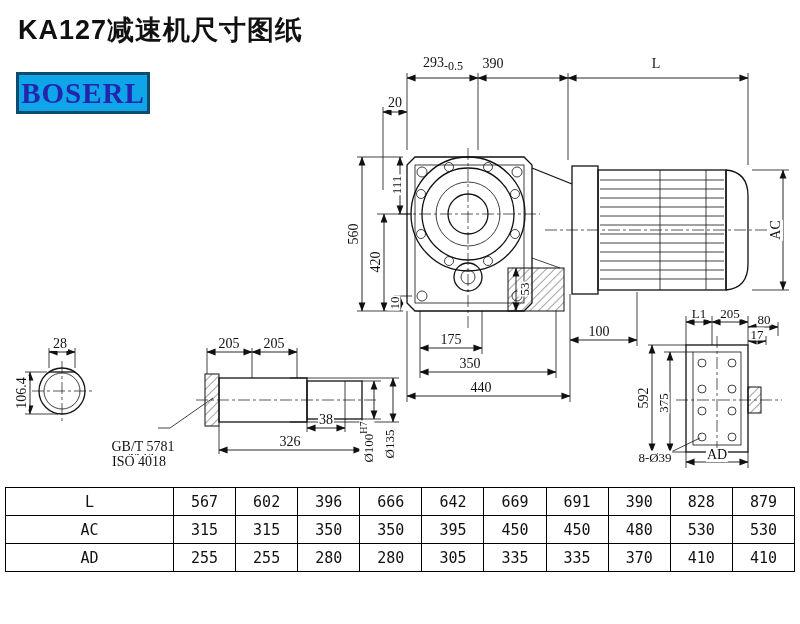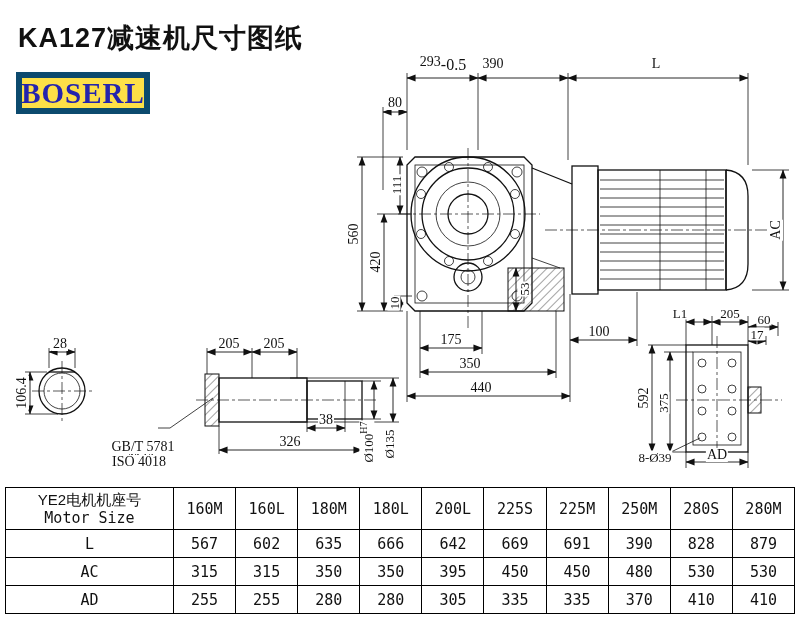--- a/index.html
+++ b/index.html
@@ -1,27 +1,27 @@
 <!DOCTYPE html>
 <html><head>
 <meta charset="utf-8">
 <style>
   *{margin:0;padding:0;box-sizing:border-box}
   html,body{width:800px;height:624px}
   body{position:relative;background:#fff;font-family:"Liberation Sans",sans-serif;color:#111;overflow:hidden}
-  #title{position:absolute;left:18px;top:20px;font-size:27px;font-weight:bold;letter-spacing:1px}
-  #logo{position:absolute;left:16px;top:72px;width:134px;height:42px;border:6px solid #0c4a6e;
-        display:flex;align-items:center;justify-content:center;background:#fde047;
+  #title{position:absolute;left:18px;top:12px;font-size:27px;font-weight:bold;letter-spacing:1px}
+  #logo{position:absolute;left:16px;top:72px;width:134px;height:42px;border:3px solid #0c4a6e;
+        display:flex;align-items:center;justify-content:center;background:#0ea5e9;
         font-family:"Liberation Serif",serif;font-weight:bold;font-size:29px;color:#2424ad;letter-spacing:1px}
   svg#draw{position:absolute;left:0;top:0}
   .lbl{position:absolute;transform:translate(-50%,-50%);font-family:"Liberation Serif",serif;
        font-size:14px;line-height:1;white-space:nowrap;background:#fff;padding:0 1px;z-index:2}
   .lbl.v{transform:translate(-50%,-50%) rotate(-90deg)}
   .lbl.sm{font-size:13px}
-  .lbl sub{font-size:16px}
+  .lbl sub{font-size:12px}
   .lbl sup{font-size:10px}
   #dims-table{position:absolute;left:5px;top:487px;width:790px;border-collapse:collapse;table-layout:fixed;
       text-align:center;font-family:"DejaVu Sans Mono","Liberation Mono",monospace;font-size:15px;z-index:3;background:#fff}
   #dims-table td,#dims-table th{border:1.6px solid #000;padding:0;height:28px;font-weight:normal;vertical-align:middle}
   #dims-table tr.hdr th{height:42px}
   .hcell{line-height:1.2}
   .hcell .cn{font-family:"Liberation Sans",sans-serif}
 </style>
 </head>
 <body>
@@ -202,21 +202,21 @@
     <path class="tn" d="M671,452 L700,438"></path>
     <line class="tn" x1="686" y1="452" x2="686" y2="468"></line>
       <line class="tn" x1="748" y1="452" x2="748" y2="468"></line>
     <line class="dm" x1="686" y1="462" x2="748" y2="462"></line>
   </g>
 </svg>
 
 <span class="lbl" style="left:443px;top:64px"><span>293</span><sub>-0.5</sub></span>
 <span class="lbl" style="left:493px;top:64px">390</span>
 <span class="lbl" style="left:656px;top:64px">L</span>
-<span class="lbl" style="left:395px;top:103px">80</span>
+<span class="lbl" style="left:395px;top:103px">20</span>
 <span class="lbl v" style="left:354px;top:234px">560</span>
 <span class="lbl v" style="left:376px;top:262px">420</span>
 <span class="lbl v sm" style="left:396px;top:185px">111</span>
 <span class="lbl v sm" style="left:394px;top:303px">10</span>
 <span class="lbl" style="left:451px;top:340px">175</span>
 <span class="lbl" style="left:470px;top:364px">350</span>
 <span class="lbl" style="left:481px;top:388px">440</span>
 <span class="lbl" style="left:599px;top:332px">100</span>
 <span class="lbl v sm" style="left:524px;top:289px">53</span>
 <span class="lbl v" style="left:776px;top:230px">AC</span>
@@ -227,23 +227,23 @@
 <span class="lbl" style="left:229px;top:344px">205</span>
 <span class="lbl" style="left:274px;top:344px">205</span>
 <span class="lbl" style="left:141px;top:456px">M24</span>
 <span class="lbl" style="left:143px;top:447px">GB/T 5781</span>
 <span class="lbl" style="left:139px;top:462px">ISO 4018</span>
 <span class="lbl" style="left:326px;top:420px">38</span>
 <span class="lbl" style="left:290px;top:442px">326</span>
 <span class="lbl v sm" style="left:367px;top:442px"><span>Ø100</span><sup>H7</sup></span>
 <span class="lbl v sm" style="left:389px;top:444px">Ø135</span>
 
-<span class="lbl sm" style="left:680px;top:313px">L1</span>
+<span class="lbl sm" style="left:699px;top:313px">L1</span>
 <span class="lbl sm" style="left:730px;top:313px">205</span>
-<span class="lbl sm" style="left:764px;top:319px">60</span>
+<span class="lbl sm" style="left:764px;top:319px">80</span>
 <span class="lbl sm" style="left:757px;top:334px">17</span>
 <span class="lbl v" style="left:644px;top:398px">592</span>
 <span class="lbl v sm" style="left:663px;top:403px">375</span>
 <span class="lbl sm" style="left:655px;top:457px">8-Ø39</span>
 <span class="lbl" style="left:717px;top:455px">AD</span>
 
 <table id="dims-table">
   <colgroup>
     <col style="width:168px">
       <col>
@@ -251,41 +251,25 @@
       <col>
       <col>
       <col>
       <col>
       <col>
       <col>
       <col>
       <col>
   </colgroup>
   <tbody>
-      <tr class="hdr">
-    <th class="hcell">
-      <div class="cn">YE2电机机座号</div>
-      <div>Motor Size</div>
-    </th>
-    <th>160M</th>
-    <th>160L</th>
-    <th>180M</th>
-    <th>180L</th>
-    <th>200L</th>
-    <th>225S</th>
-    <th>225M</th>
-    <th>250M</th>
-    <th>280S</th>
-    <th>280M</th>
-  </tr>
   <tr>
     <td>L</td>
     <td>567</td>
     <td>602</td>
-    <td>635</td>
+    <td>396</td>
     <td>666</td>
     <td>642</td>
     <td>669</td>
     <td>691</td>
     <td>390</td>
     <td>828</td>
     <td>879</td>
   </tr>
   <tr>
     <td>AC</td>

